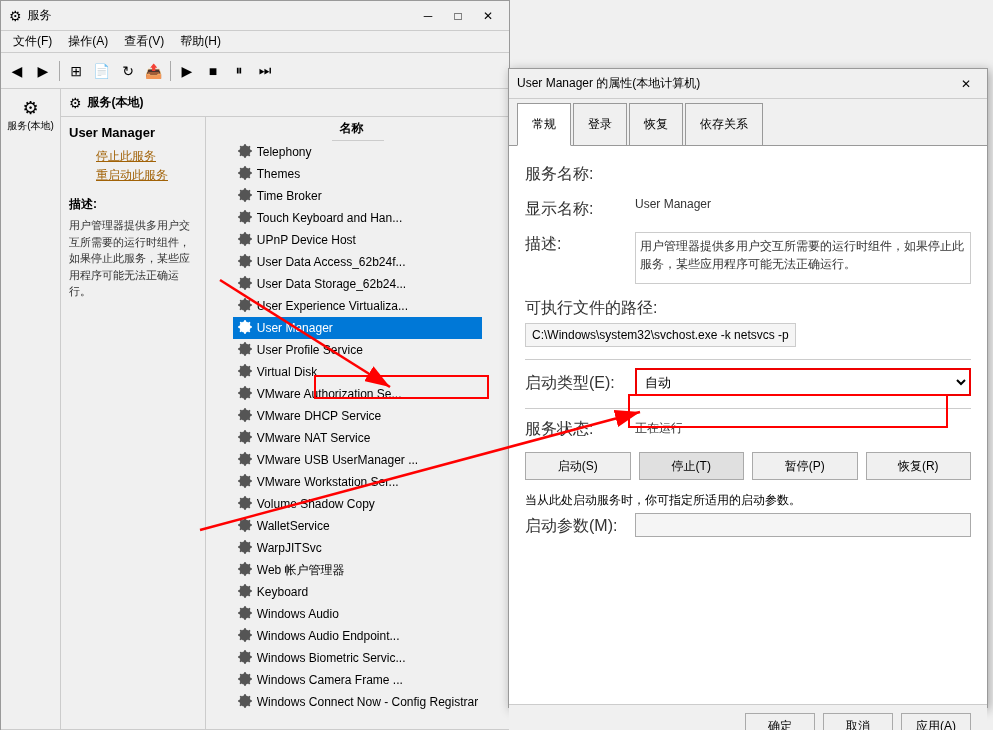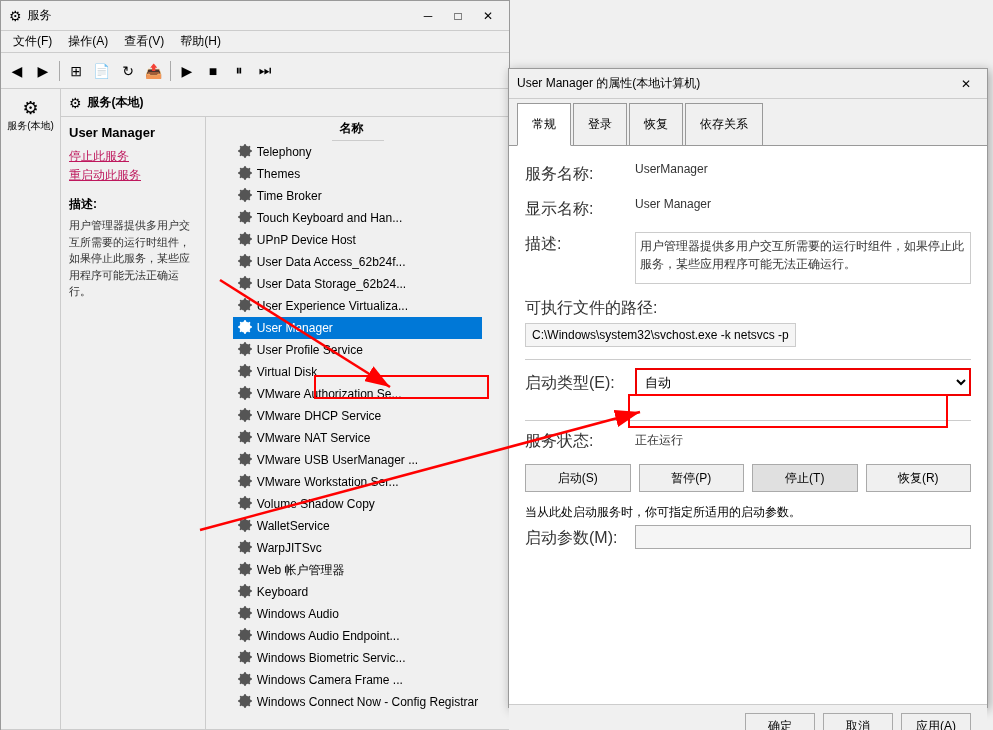--- a/index.html
+++ b/index.html
@@ -103,26 +103,27 @@
       border-right: 1px solid #ccc;
       padding: 8px;
       overflow: hidden;
     }
     .left-panel .service-title {
       font-weight: bold;
       font-size: 13px;
       margin-bottom: 8px;
     }
     .left-panel .action-link {
-      color: #be185d;
+      color: #a16207;
       text-decoration: underline;
       cursor: pointer;
       display: block;
       margin-bottom: 2px;
       font-size: 12px;
+      margin-left: 27px;
     }
     .left-panel .desc-label {
       font-weight: bold;
       margin-top: 12px;
       margin-bottom: 4px;
     }
     .left-panel .desc-text {
       font-size: 11px;
       line-height: 1.5;
       color: #333;
@@ -271,21 +272,21 @@
       background: #f5f5f5;
       padding: 4px 6px;
       font-size: 12px;
       flex: 1;
       min-height: 20px;
       word-break: break-all;
     }
     .startup-type-row {
       display: flex;
       align-items: center;
-      margin-bottom: 24px;
+      margin-bottom: 12px;
     }
     .startup-select {
       flex: 1;
       height: 28px;
       border: 2px solid #e00;
       font-size: 13px;
       background: white;
       padding: 0 4px;
     }
     .service-status-row {
@@ -655,21 +656,20 @@
     <div class="dialog-tab active">常规</div>
     <div class="dialog-tab">登录</div>
     <div class="dialog-tab">恢复</div>
     <div class="dialog-tab">依存关系</div>
   </div>
 
   <div class="dialog-content">
 
     <div class="form-row">
       <div class="form-label">服务名称:</div>
-      <div class="form-value">UserManager</div>
     </div>
 
     <div class="form-row">
       <div class="form-label">显示名称:</div>
       <div class="form-value">User Manager</div>
     </div>
 
     <div class="form-row">
       <div class="form-label">描述:</div>
       <div class="form-value-multiline" style="border:1px solid #ccc;padding:4px;background:#fff;height:52px;overflow:hidden;">用户管理器提供多用户交互所需要的运行时组件，如果停止此服务，某些应用程序可能无法正确运行。</div>
@@ -694,22 +694,22 @@
 
     <hr class="form-divider">
 
     <div class="service-status-row">
       <div class="form-label">服务状态:</div>
       <div class="form-value">正在运行</div>
     </div>
 
     <div class="action-buttons">
       <button class="action-btn">启动(S)</button>
+      <button class="action-btn active">停止(T)</button>
       <button class="action-btn">暂停(P)</button>
-      <button class="action-btn active">停止(T)</button>
       <button class="action-btn">恢复(R)</button>
     </div>
 
     <div class="start-param-label">当从此处启动服务时，你可指定所适用的启动参数。</div>
 
     <div class="form-row" style="align-items:center;">
       <div class="form-label">启动参数(M):</div>
       <input class="start-param-input" type="text" value="" style="">
     </div>
   </div>

